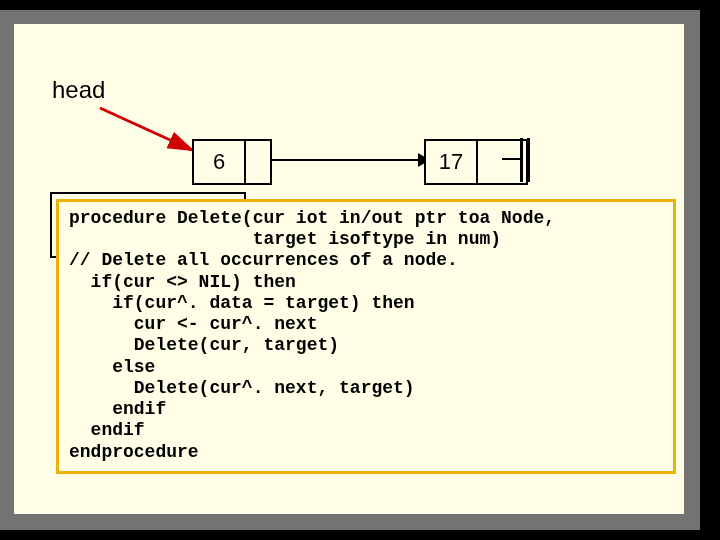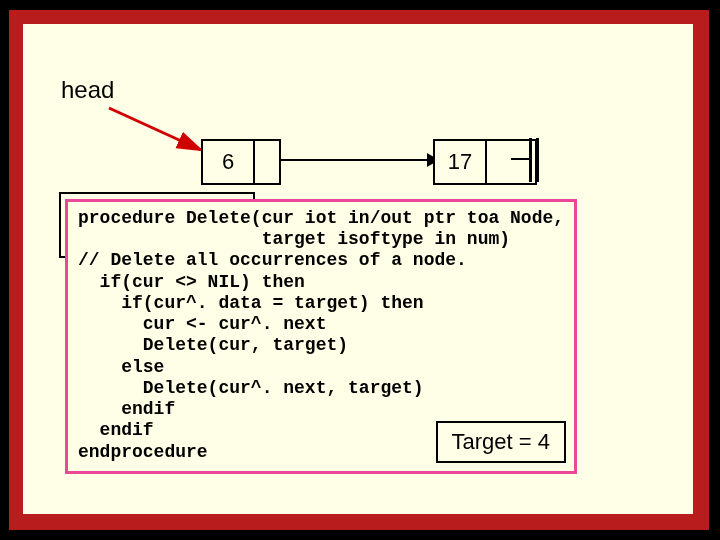--- a/index.html
+++ b/index.html
@@ -5,25 +5,25 @@
   body {
     margin: 0;
     padding: 0;
     background: #000;
     width: 720px;
     height: 540px;
     font-family: Arial, sans-serif;
   }
   .outer-frame {
     position: absolute;
-    left: 9px;
+    left: 0;
     top: 10px;
     width: 700px;
     height: 520px;
-    background: #b91c1c;
+    background: #737373;
     box-sizing: border-box;
   }
   .inner-canvas {
     position: absolute;
     left: 14px;
     top: 14px;
     width: 670px;
     height: 490px;
     background: #fffee6;
   }
@@ -120,22 +120,22 @@
     height: 62px;
     border: 2px solid #000;
     background: #fffee6;
   }
 
   
   .code-box {
     position: absolute;
     left: 42px;
     top: 175px;
-    width: 512px;
-    border: 3px solid #ec4899;
+    width: 620px;
+    border: 3px solid #eab308;
     background: #fffee6;
     padding: 6px 10px 8px 10px;
     box-sizing: border-box;
   }
   .code-box pre {
     margin: 0;
     font-family: "Courier New", monospace;
     font-size: 18px;
     line-height: 1.18;
     font-weight: bold;
@@ -198,17 +198,16 @@
 // Delete all occurrences of a node.
   if(cur &lt;&gt; NIL) then
     if(cur^. data = target) then
       cur &lt;- cur^. next
       Delete(cur, target)
     else
       Delete(cur^. next, target)
     endif
   endif
 endprocedure</pre>
-      <div class="target-box">Target = 4</div>
     </div>
 
   </div>
 </div>
 
 </body></html>

